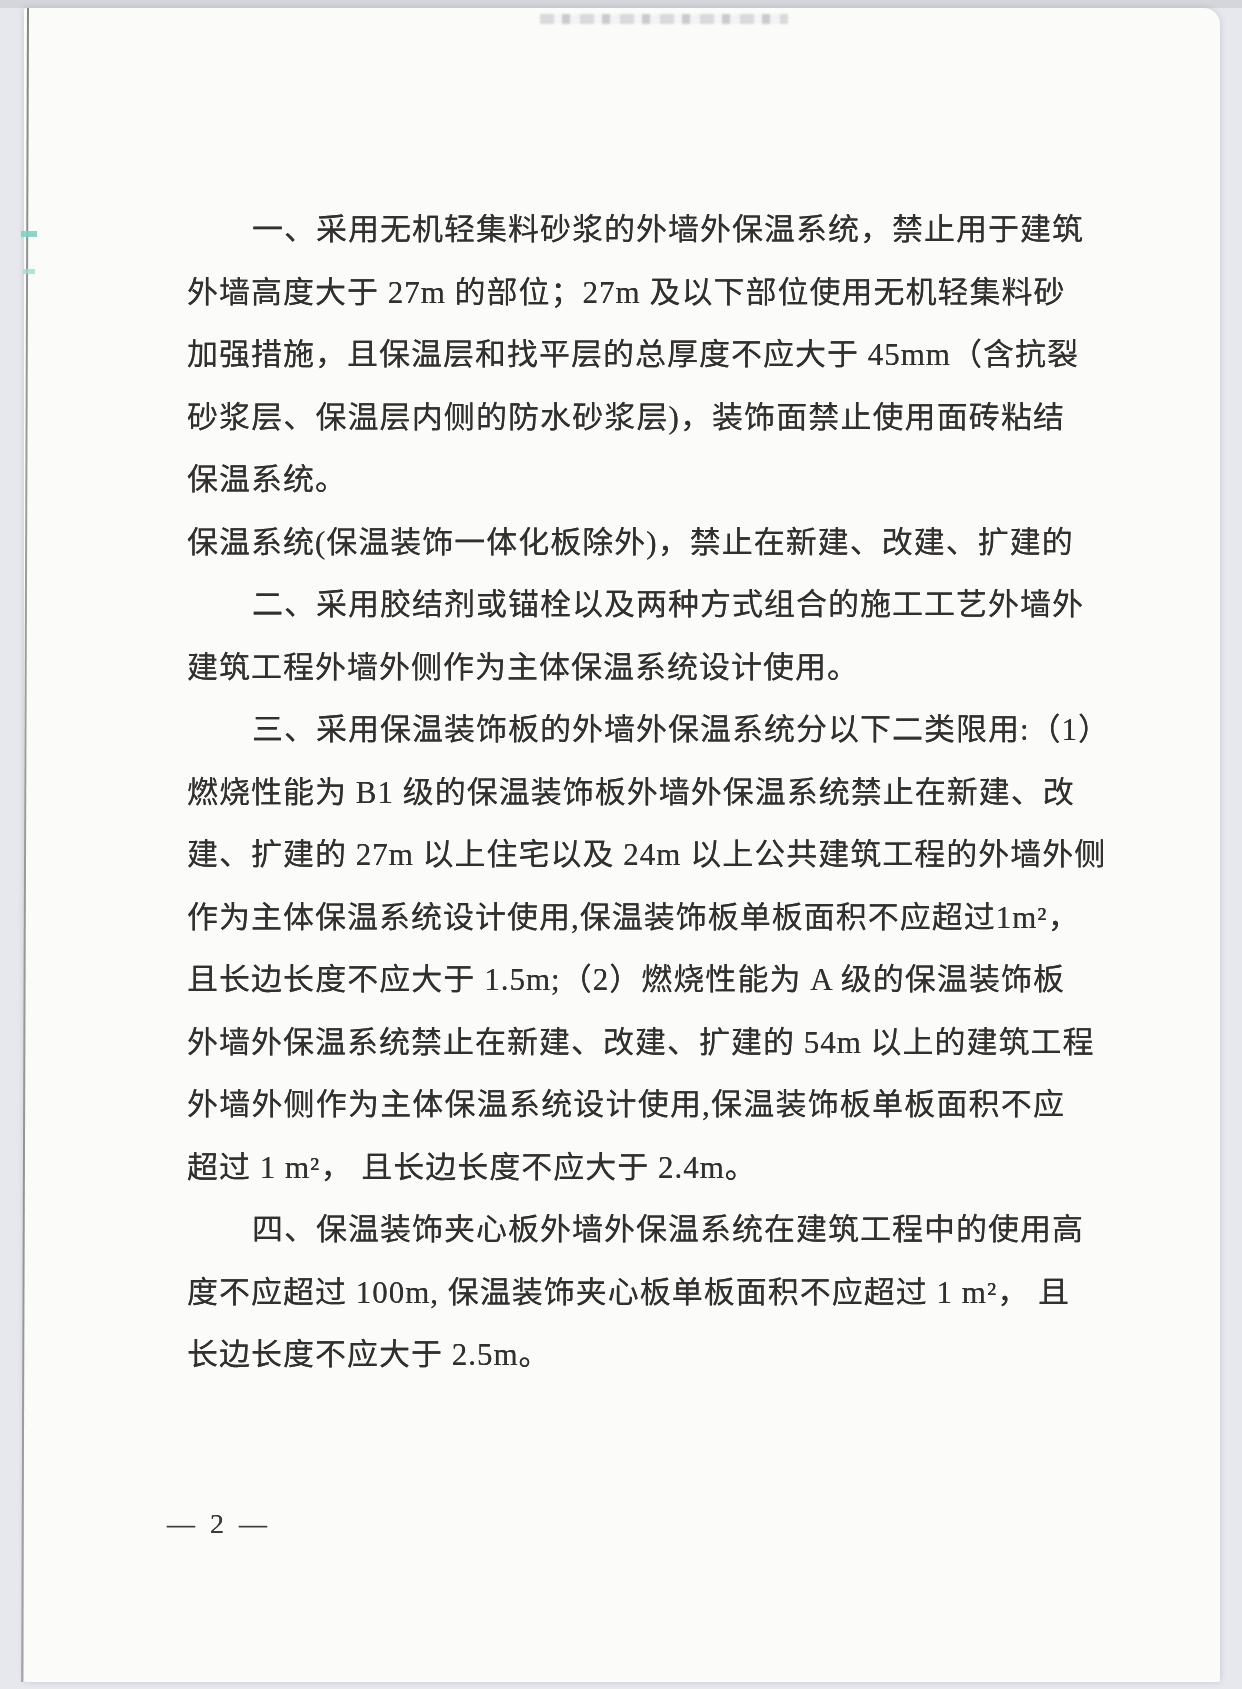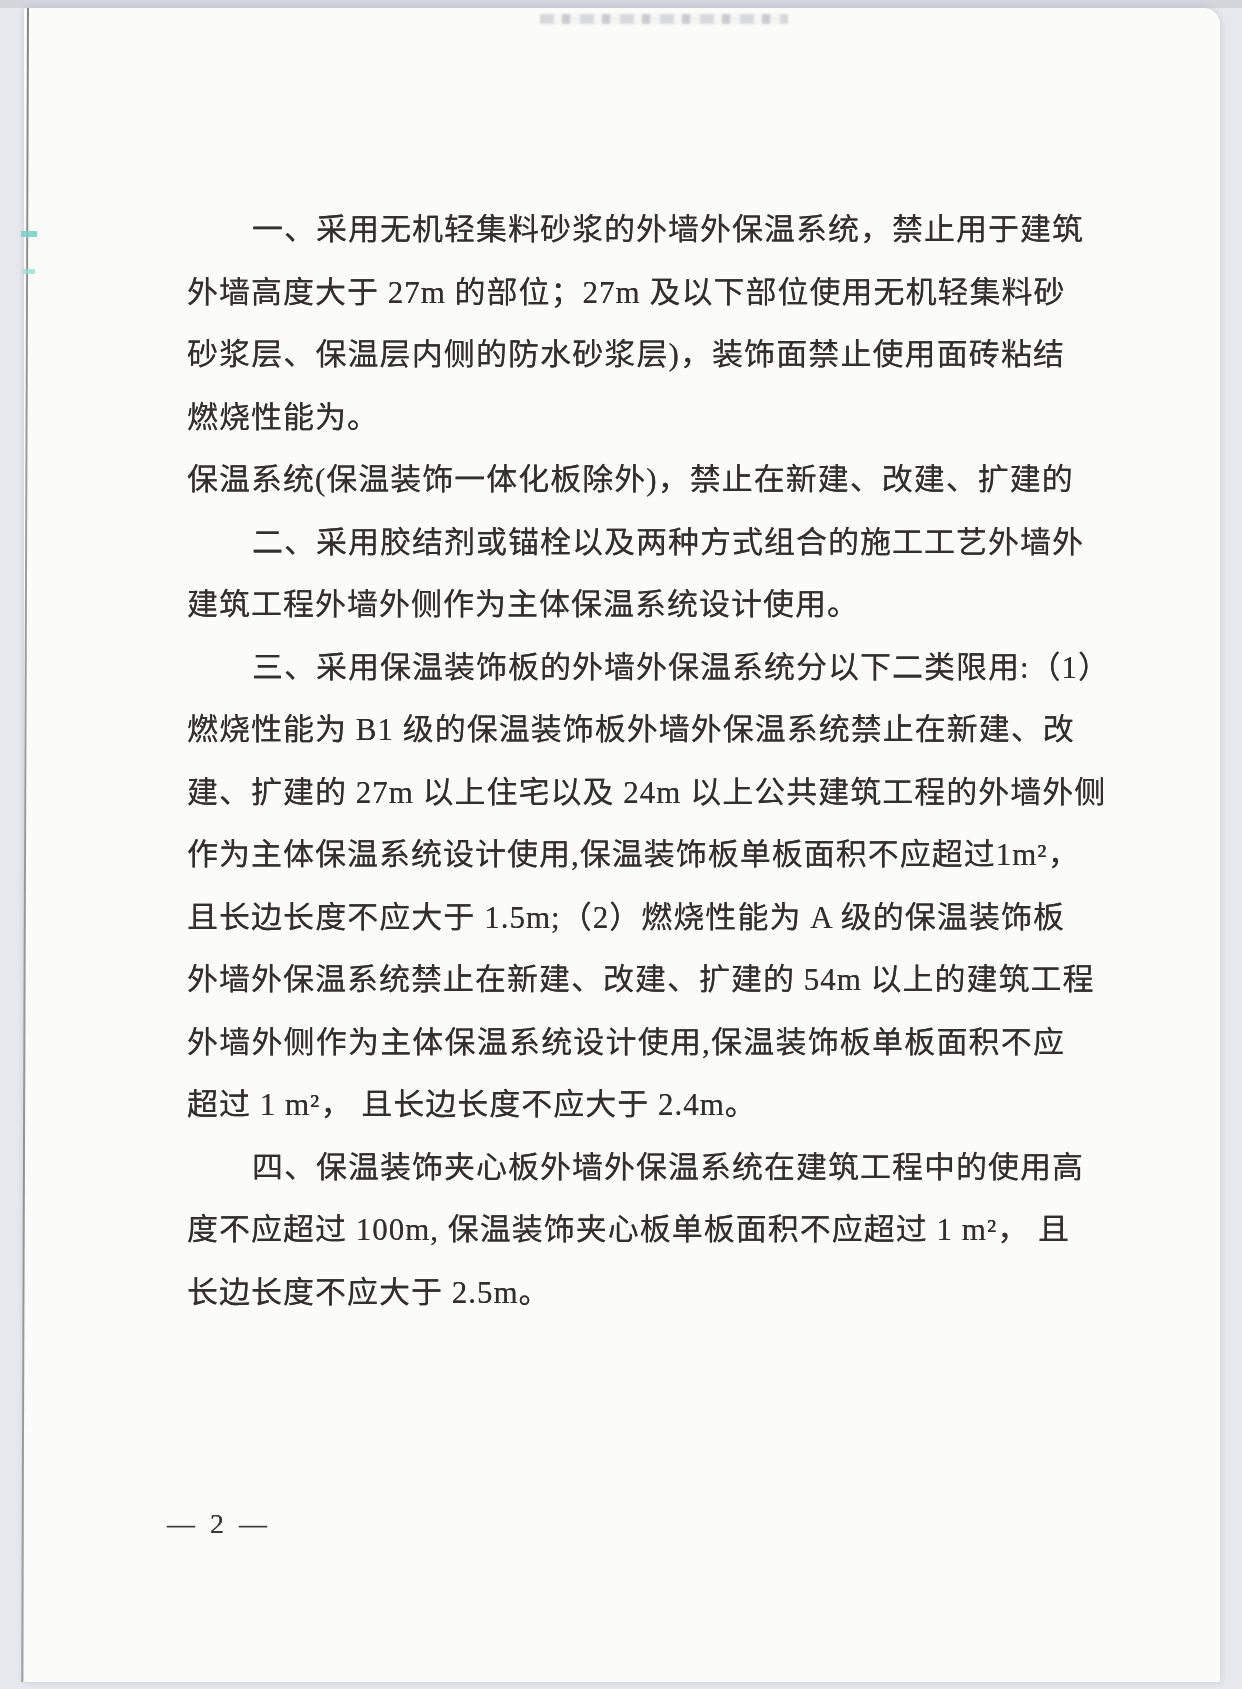--- a/index.html
+++ b/index.html
@@ -108,22 +108,23 @@
   <div class="page">
     <div class="smudge"></div>
   </div>
   <div class="edge-line"></div>
   <div class="tick1"></div>
   <div class="tick2"></div>
   <div class="body-text" id="paragraphs">
       <div class="paragraph">
         <div class="line para-start">一、采用无机轻集料砂浆的外墙外保温系统，禁止用于建筑</div>
         <div class="line">外墙高度大于 27m 的部位；27m 及以下部位使用无机轻集料砂</div>
+        <div class="line">加强措施，且保温层和找平层的总厚度不应大于 45mm（含抗裂</div>
         <div class="line">砂浆层、保温层内侧的防水砂浆层)，装饰面禁止使用面砖粘结</div>
-        <div class="line para-end">燃烧性能为。</div>
+        <div class="line para-end">保温系统。</div>
       </div>
       <div class="paragraph">
         <div class="line">保温系统(保温装饰一体化板除外)，禁止在新建、改建、扩建的</div>
         <div class="line para-start">二、采用胶结剂或锚栓以及两种方式组合的施工工艺外墙外</div>
         <div class="line para-end">建筑工程外墙外侧作为主体保温系统设计使用。</div>
       </div>
       <div class="paragraph">
         <div class="line para-start">三、采用保温装饰板的外墙外保温系统分以下二类限用:（1）</div>
         <div class="line">燃烧性能为 B1 级的保温装饰板外墙外保温系统禁止在新建、改</div>
         <div class="line">建、扩建的 27m 以上住宅以及 24m 以上公共建筑工程的外墙外侧</div>

